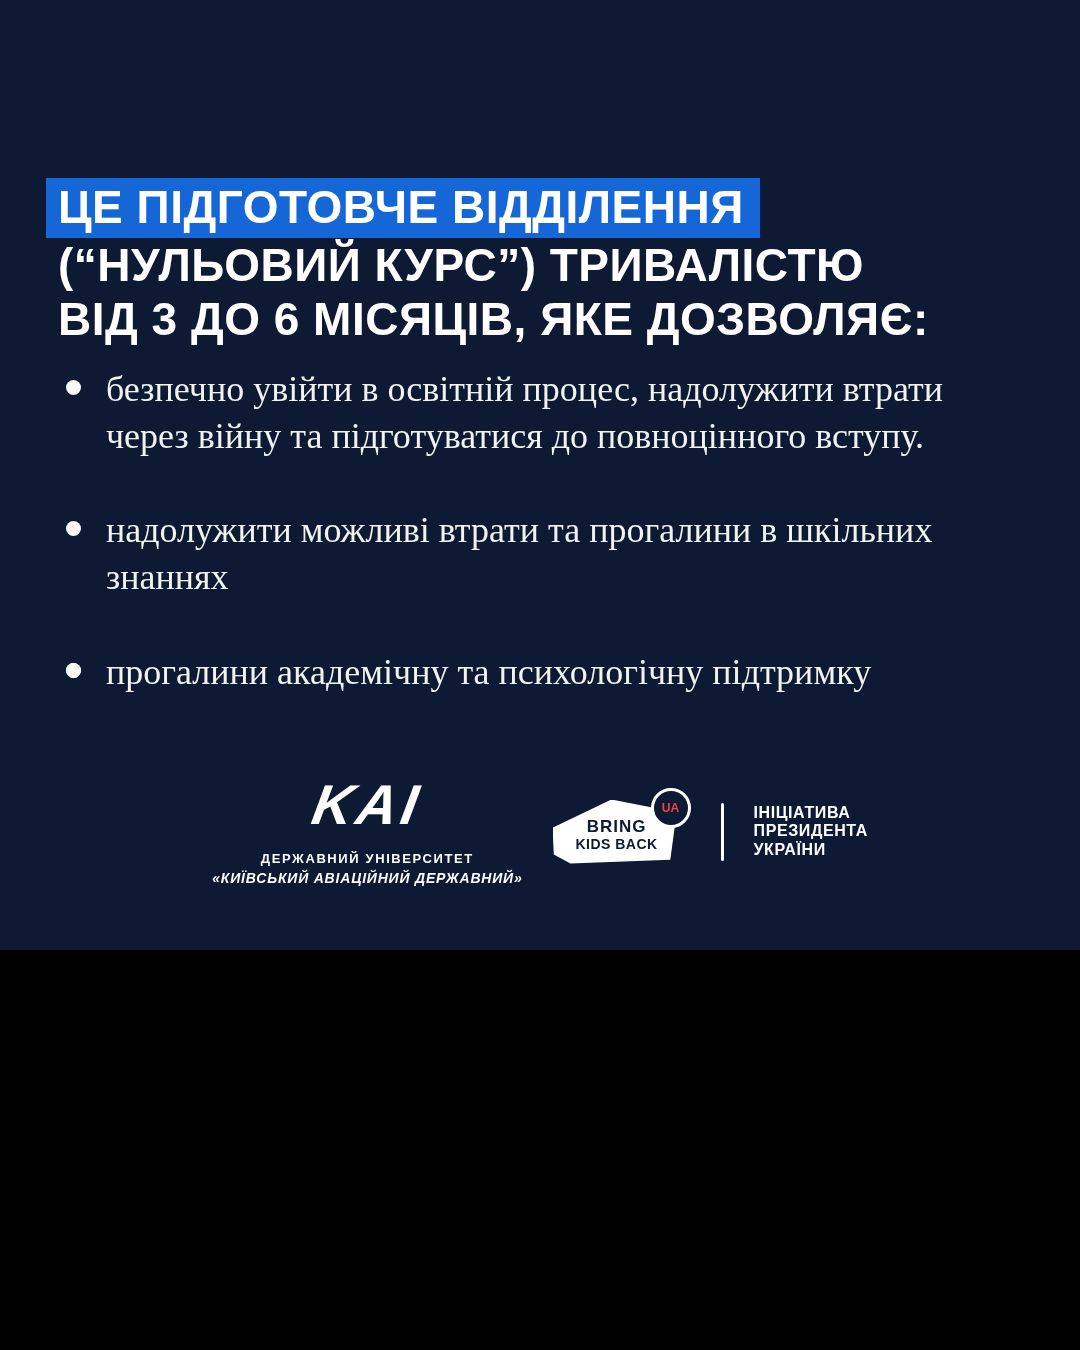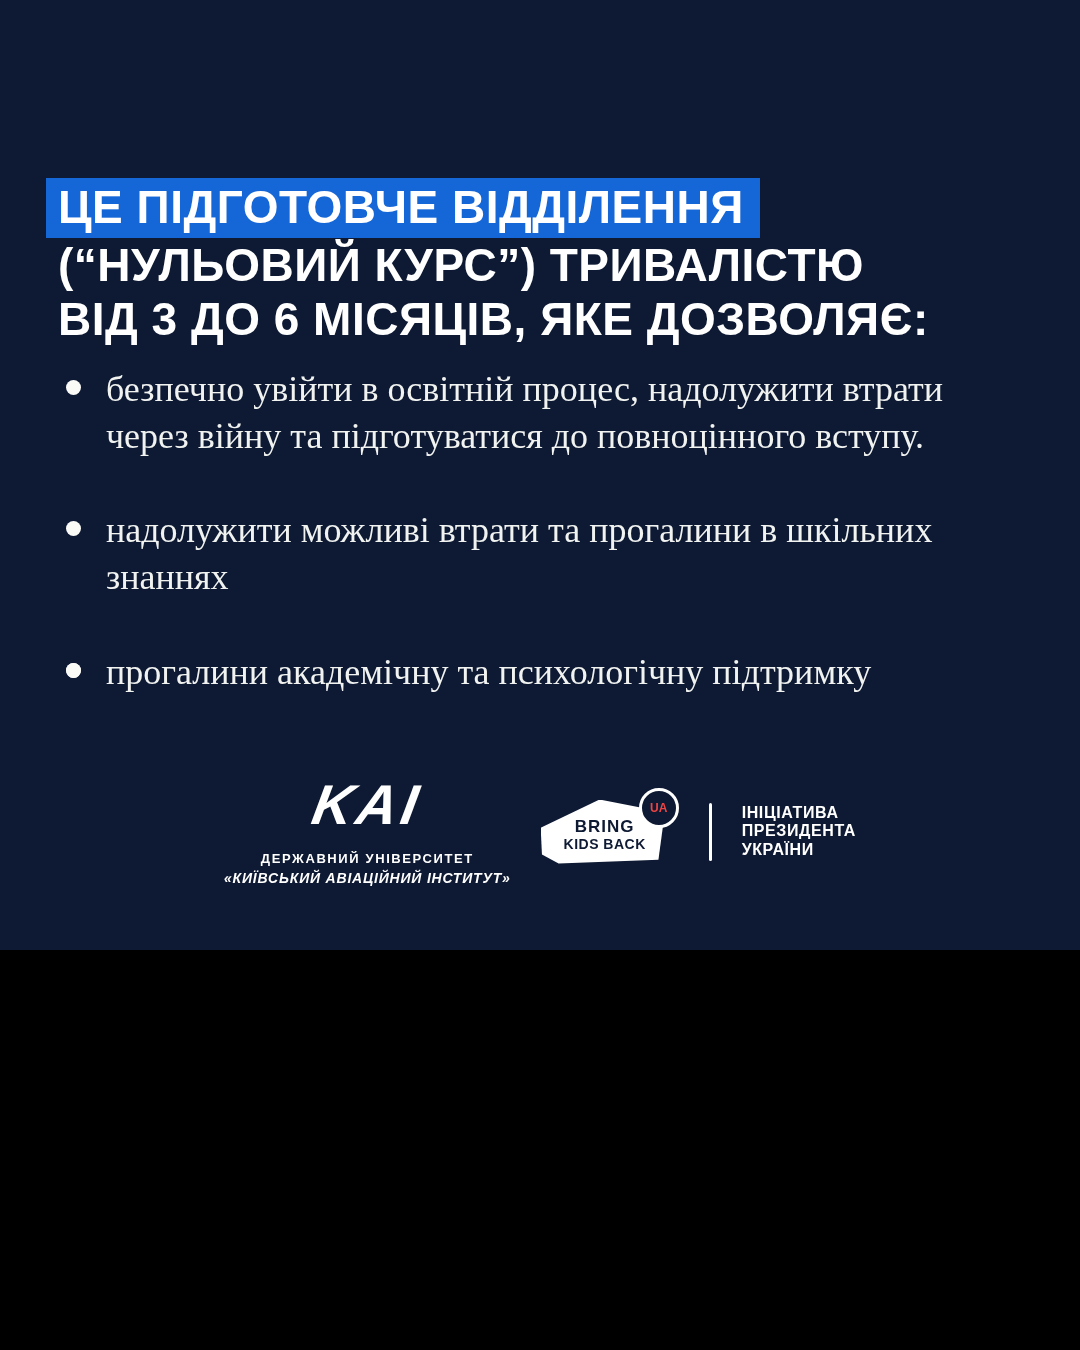--- a/index.html
+++ b/index.html
@@ -187,21 +187,21 @@
       <li class="bullet"><span class="dot"></span><span class="bullet-text">надолужити можливі втрати та прогалини в шкільних знаннях</span></li>
       <li class="bullet"><span class="dot"></span></li>
       <li class="bullet"><span class="dot"></span><span class="bullet-text">прогалини академічну та психологічну підтримку</span></li>
     </ul>
 
   <div class="footer">
 
     <div class="kai-block">
       <div class="kai-logo">KAI</div>
       <div class="kai-sub1">ДЕРЖАВНИЙ УНІВЕРСИТЕТ</div>
-      <div class="kai-sub2">«КИЇВСЬКИЙ АВІАЦІЙНИЙ ІНСТИТУТ»</div>
+      <div class="kai-sub2">«КИЇВСЬКИЙ АВІАЦІЙНИЙ ДЕРЖАВНИЙ»</div>
     </div>
 
     <div class="bkb-wrap">
       <div class="bkb-badge">
         <div class="bkb-line1">BRING</div>
         <div class="bkb-line2">KIDS BACK</div>
       </div>
       <div class="ua-circle">UA</div>
     </div>
 

